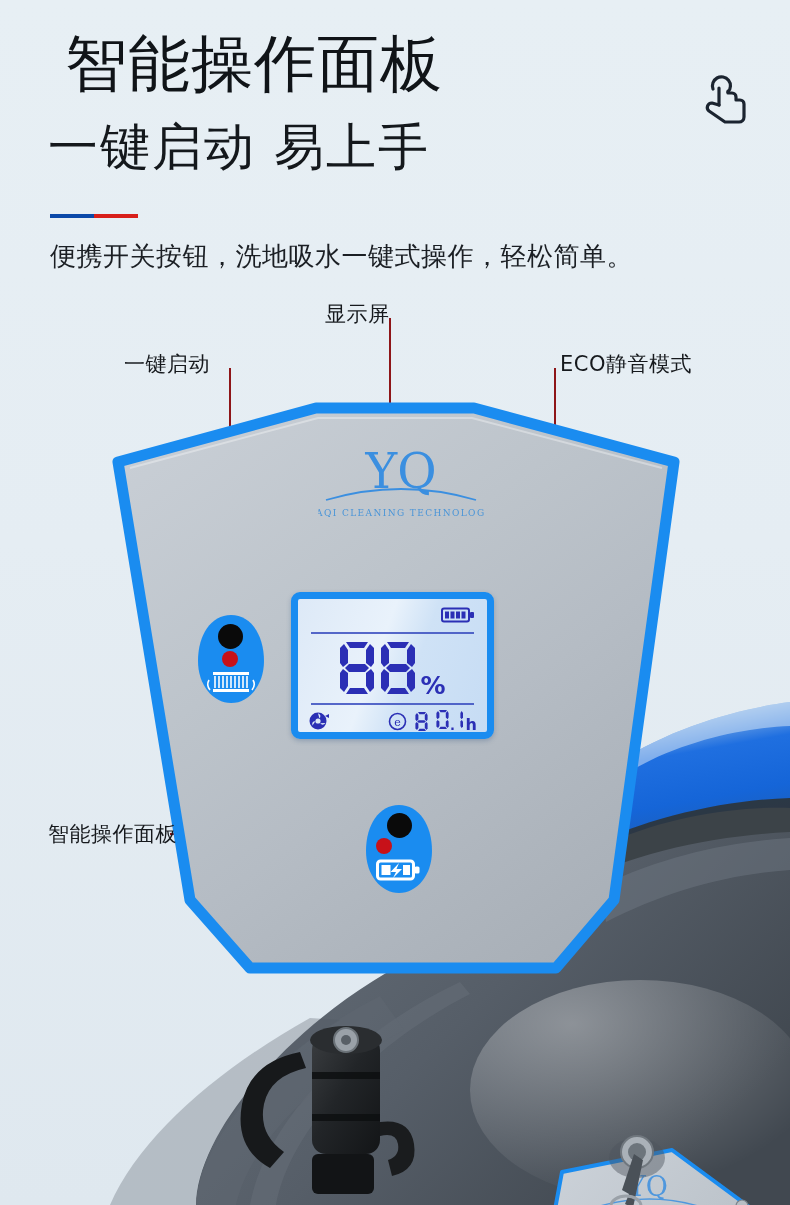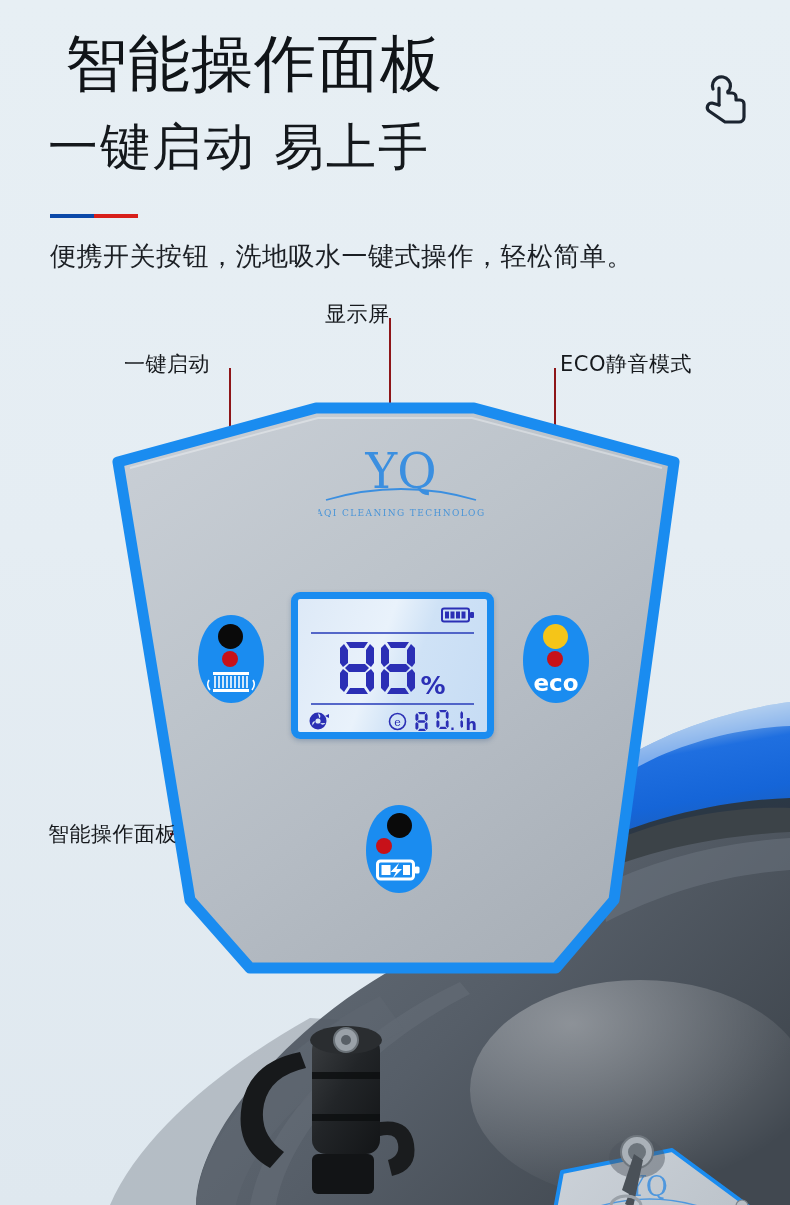--- a/index.html
+++ b/index.html
@@ -380,28 +380,20 @@
         <line x1="34" y1="5" x2="34" y2="17"></line>
           <line x1="38" y1="5" x2="38" y2="17"></line>
         <line x1="42" y1="5" x2="42" y2="17"></line>
       </g>
       <rect x="8" y="18" width="36" height="3" fill="#fff"></rect>
       <path d="M4 9 q-3 5 1 10" stroke="#fff" stroke-width="1.6" fill="none"></path>
       <path d="M48 9 q3 5 -1 10" stroke="#fff" stroke-width="1.6" fill="none"></path>
     </svg>
   </div>
 
-  <div class="tbtn btn-eco">
-    <svg viewBox="0 0 74 92" style="position:absolute;inset:0;width:100%;height:100%;">
-      <path d="M37 2 C57 2 70 22 70 48 C70 72 55 90 37 90 C19 90 4 72 4 48 C4 22 17 2 37 2 Z" fill="#1a8cf0"></path>
-    </svg>
-    <div class="dot-yellow" style="left:24px; top:11px; width:25px; height:25px;"></div>
-    <div class="dot-red" style="left:28px; top:38px; width:16px; height:16px;"></div>
-    <span class="eco-text">eco</span>
-  </div>
 
   <div class="tbtn btn-charge">
     <svg viewBox="0 0 74 92" style="position:absolute;inset:0;width:100%;height:100%;">
       <path d="M37 2 C57 2 70 22 70 48 C70 72 55 90 37 90 C19 90 4 72 4 48 C4 22 17 2 37 2 Z" fill="#1a8cf0"></path>
     </svg>
     <div class="dot-black" style="left:25px; top:10px; width:25px; height:25px;"></div>
     <div class="dot-red" style="left:14px; top:35px; width:16px; height:16px;"></div>
     <svg class="glyph" viewBox="0 0 46 24" style="left:14px; top:55px; width:46px; height:24px;">
       <rect x="1.5" y="3" width="36" height="18" rx="3" fill="none" stroke="#fff" stroke-width="3"></rect>
       <rect x="38.5" y="8.5" width="5" height="7" rx="1.5" fill="#fff"></rect>

